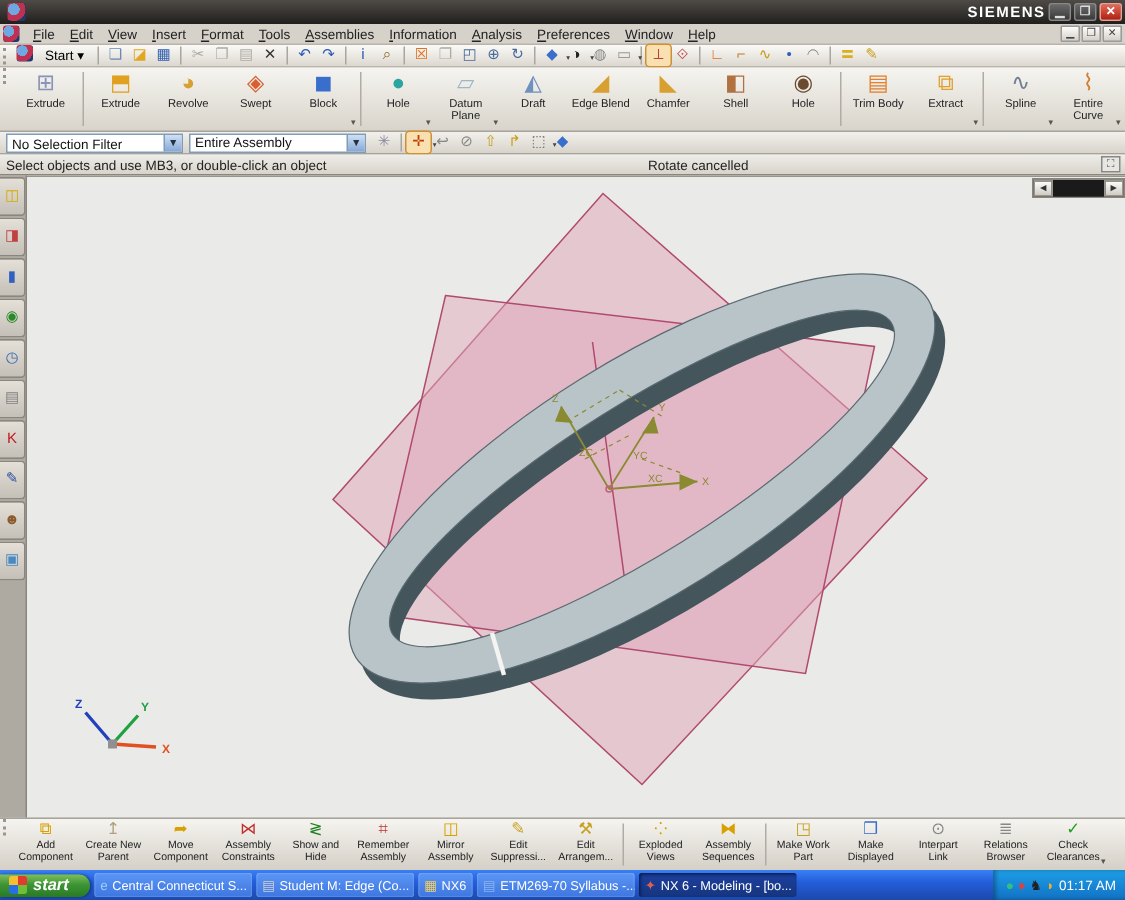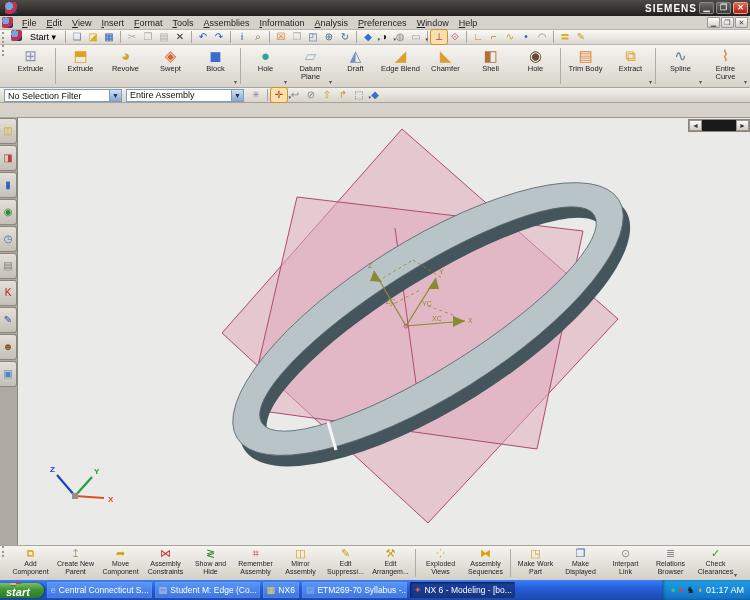--- a/index.html
+++ b/index.html
@@ -88,21 +88,21 @@
     display:flex; align-items:stretch; }
   .abtn { width:45px; display:flex; flex-direction:column; align-items:center; padding-top:1px; position:relative; border-radius:2px; }
   .aicon { font-size:11px; line-height:13px; height:13px; }
   .alabel { font-size:7px; line-height:8px; text-align:center; color:#222; white-space:pre-line; }
 
   
   #taskbar { position:absolute; left:0; top:580px; width:750px; height:20px;
     background:linear-gradient(#3980f4,#245edb 40%,#1c49ab); display:flex; align-items:center; }
   #startbtn { height:15px; padding:0 14px 0 6px; display:flex; align-items:center; color:#fff;
     font-weight:bold; font-style:italic; font-size:11px;
-    background:linear-gradient(#7ebf5a,#3c9434 45%,#2a7a24); border-radius:0 9px 9px 0; box-shadow:1px 0 2px rgba(0,0,0,.4);flex-direction:column; }
+    background:linear-gradient(#7ebf5a,#3c9434 45%,#2a7a24); border-radius:0 9px 9px 0; box-shadow:1px 0 2px rgba(0,0,0,.4); }
   #startbtn .flag { width:12px; height:12px; margin-right:4px; border-radius:2px;
     background:conic-gradient(#e23a2e 0 25%, #6fbf3a 25% 50%, #2a6fe2 50% 75%, #f4c030 75%); }
   .task { height:16px; margin-left:3px; padding:0 4px; display:flex; align-items:center; gap:3px;
     color:#fff; font-size:8.5px; border-radius:2px; background:linear-gradient(#5b96f5,#3e76e0);
     box-shadow:inset 0 0 1px #bcd2f8; max-width:105px; overflow:hidden; white-space:nowrap; }
   .task.active { background:linear-gradient(#1c3f9e,#16357f); box-shadow:inset 1px 1px 2px #0a1d4a; }
   .task .tico { font-size:9px; }
   #tray { margin-left:auto; height:20px; display:flex; align-items:center; gap:3px; padding:0 6px 0 8px;
     background:linear-gradient(#1e9fe8,#1271c4); box-shadow:inset 2px 0 3px rgba(0,0,0,.3);
     color:#fff; font-size:9px; }
@@ -272,20 +272,25 @@
         <span class="tbico hl" style="color: rgb(192, 64, 0);">✛<span class="dd">▾</span></span>
         <span class="tbico" style="color: rgb(136, 136, 136);">↩</span>
         <span class="tbico" style="color: rgb(136, 136, 136);">⊘</span>
         <span class="tbico" style="color: rgb(200, 160, 32);">⇧</span>
         <span class="tbico" style="color: rgb(200, 160, 32);">↱</span>
         <span class="tbico" style="color: rgb(102, 102, 102);">⬚<span class="dd">▾</span></span>
         <span class="tbico" style="color: rgb(58, 110, 204);">◆</span>
       </span>
   </div>
 
+  <div id="promptbar">
+    <span class="pr">Select objects and use MB3, or double-click an object</span>
+    <span class="st">Rotate cancelled</span>
+    <span class="fitico">⛶</span>
+  </div>
 
   <div id="resbar">
       <div class="rtab" style="color: rgb(216, 168, 0);">◫</div>
       <div class="rtab" style="color: rgb(192, 64, 64);">◨</div>
       <div class="rtab" style="color: rgb(48, 96, 192);">▮</div>
       <div class="rtab" style="color: rgb(42, 138, 42);">◉</div>
       <div class="rtab" style="color: rgb(64, 112, 176);">◷</div>
       <div class="rtab" style="color: rgb(128, 128, 128);">▤</div>
       <div class="rtab" style="color: rgb(192, 32, 32);">K</div>
       <div class="rtab" style="color: rgb(48, 80, 160);">✎</div>

